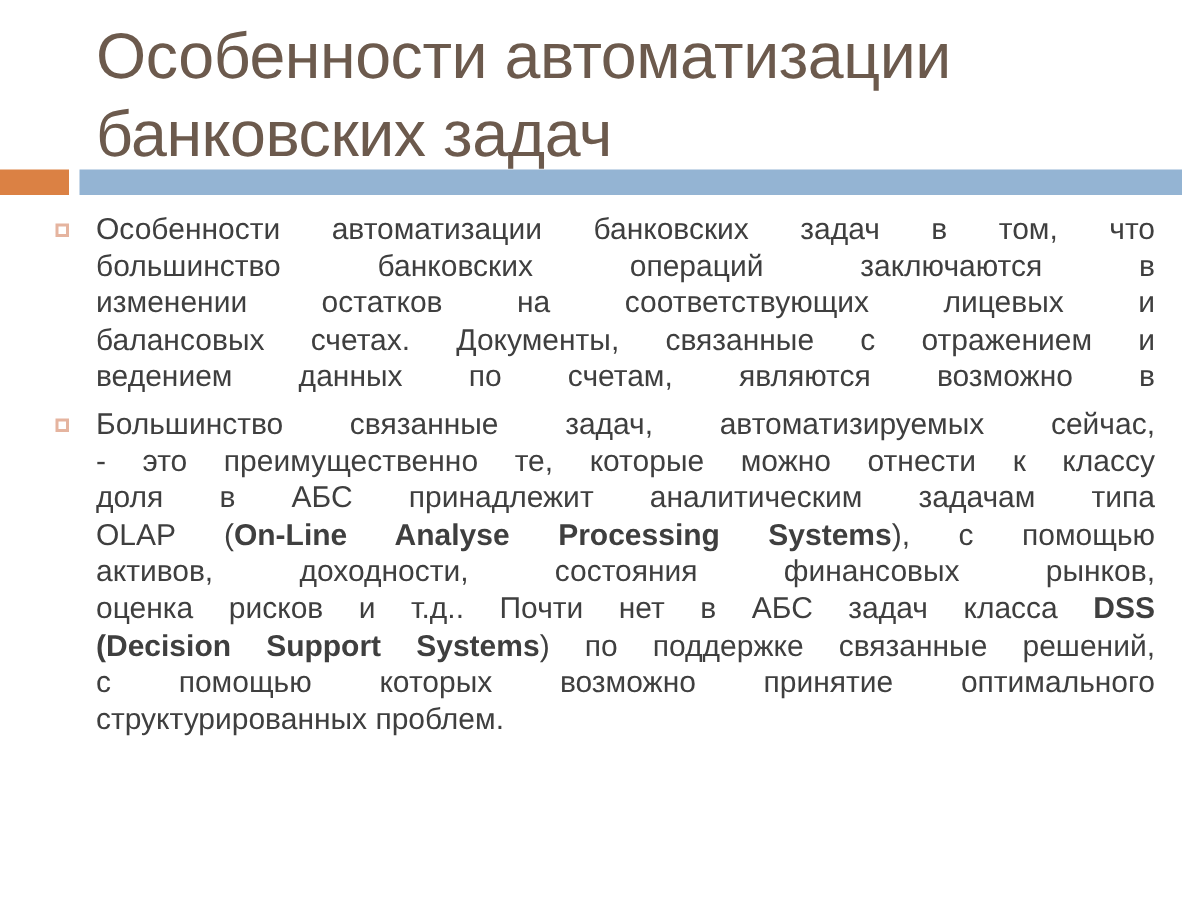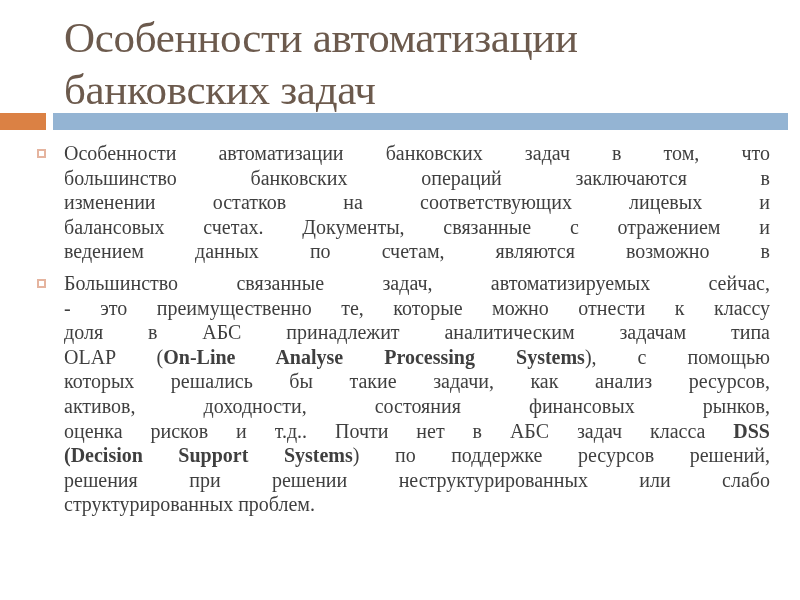--- a/index.html
+++ b/index.html
@@ -3,21 +3,21 @@
 <meta charset="utf-8">
 <style>
   html, body { margin: 0; padding: 0; background: #ffffff; }
 
   .slide {
     position: relative;
     width: 788px;
     height: 600px;
     background: var(--background, #ffffff);
     overflow: hidden;
-    font-family: Liberation Serif, serif;
+    font-family: Liberation Sans, sans-serif;
   }
 
   .title {
     position: absolute;
     left: 64px;
     top: 12px;
     width: 695px;
     margin: 0;
     font-size: 43px;
     line-height: 52px;
@@ -96,24 +96,23 @@
         </div>
     </div>
 
     <div class="bullet">
       <span class="marker"></span>
       <div class="bullet-lines">
           <div class="line"><span class="seg">Большинство связанные задач, автоматизируемых сейчас,</span></div>
           <div class="line"><span class="seg">- это преимущественно те, которые можно отнести к классу</span></div>
           <div class="line"><span class="seg">доля в АБС принадлежит аналитическим задачам типа</span></div>
           <div class="line"><span class="seg">OLAP (</span><span class="seg bold">On-Line Analyse Processing Systems</span><span class="seg">), с помощью</span></div>
-          <div class="line"><span class="seg">которых решались бы такие задачи, как анализ ресурсов,</span></div>
           <div class="line"><span class="seg">активов, доходности, состояния финансовых рынков,</span></div>
           <div class="line"><span class="seg">оценка рисков и т.д.. Почти нет в АБС задач класса </span><span class="seg bold">DSS</span></div>
-          <div class="line"><span class="seg bold">(Decision Support Systems</span><span class="seg">) по поддержке ресурсов решений,</span></div>
-          <div class="line"><span class="seg">решения при решении неструктурированных или слабо</span></div>
+          <div class="line"><span class="seg bold">(Decision Support Systems</span><span class="seg">) по поддержке связанные решений,</span></div>
+          <div class="line"><span class="seg">с помощью которых возможно принятие оптимального</span></div>
           <div class="line last"><span class="seg">структурированных проблем.</span></div>
         </div>
     </div>
 
   </div>
 
 </div>
 
 </body></html>

